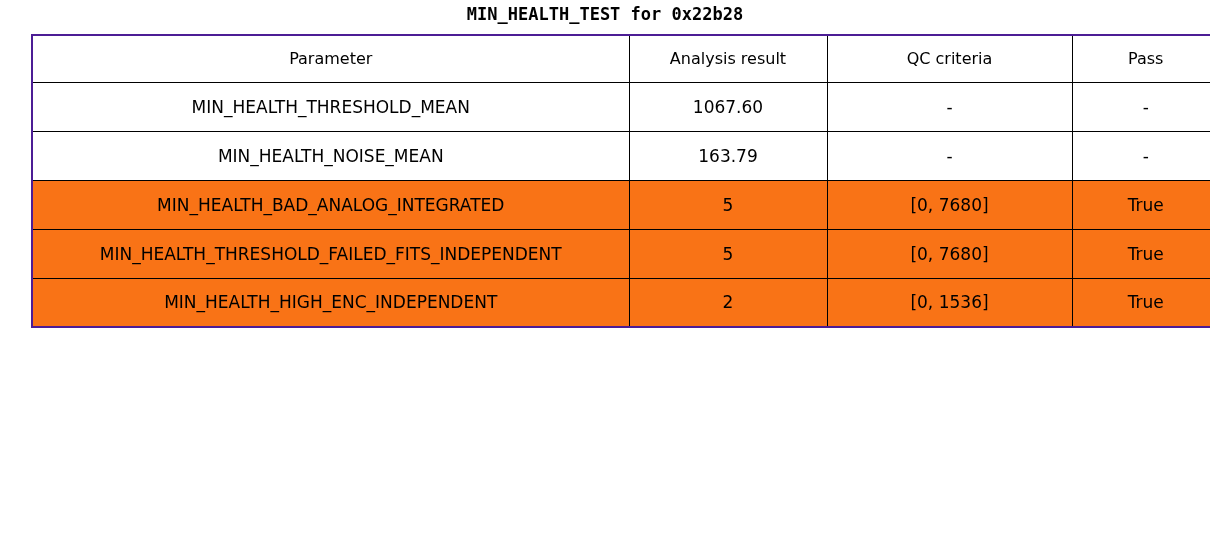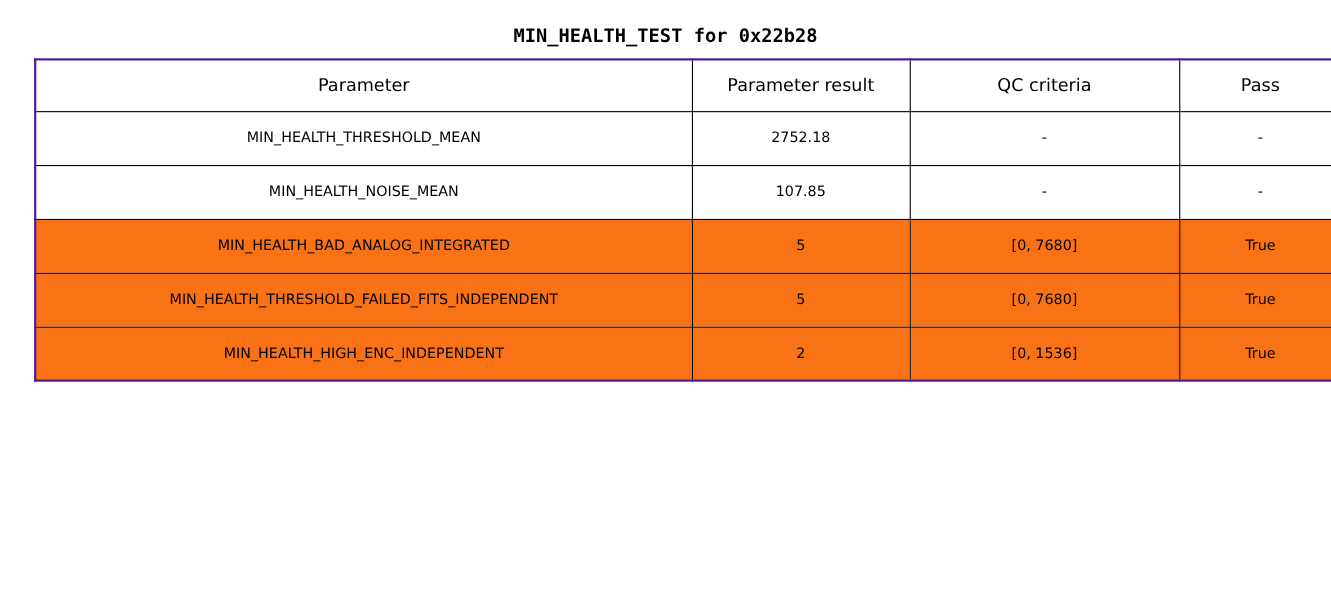--- a/index.html
+++ b/index.html
@@ -19,21 +19,21 @@
     height: 553px;
     position: relative;
     box-sizing: border-box;
   }
   .title {
     text-align: center;
     font-family: "DejaVu Sans Mono", monospace;
     font-size: 17px;
     font-weight: bold;
     letter-spacing: 0px;
-    padding-top: 23px;
+    padding-top: 4px;
     padding-bottom: 10px;
     color: #000000;
   }
   .table-wrap {
     padding: 0 10px;
     box-sizing: border-box;
   }
   table.qc {
     border-collapse: collapse;
     width: 1190px;
@@ -43,21 +43,21 @@
   }
   table.qc col.c0 { width: 597px; }
   table.qc col.c1 { width: 198px; }
   table.qc col.c2 { width: 245px; }
   table.qc col.c3 { width: 148px; }
 
   table.qc th, table.qc td {
     border: 1px solid #000000;
     text-align: center;
     vertical-align: middle;
-    font-size: 13px;
+    font-size: 17px;
     font-weight: normal;
     height: 49px;
     padding: 0 4px;
     box-sizing: border-box;
     white-space: nowrap;
     overflow: hidden;
   }
   table.qc thead th {
     height: 47px;
     font-size: 16px;
@@ -80,38 +80,38 @@
     <table class="qc">
       <colgroup>
         <col class="c0">
           <col class="c1">
           <col class="c2">
           <col class="c3">
       </colgroup>
       <thead>
         <tr>
           <th>Parameter</th>
-          <th>Parameter result</th>
+          <th>Analysis result</th>
           <th>QC criteria</th>
           <th>Pass</th>
         </tr>
       </thead>
       <tbody>
 
         <tr class="row-plain">
           <td>MIN_HEALTH_THRESHOLD_MEAN</td>
-          <td>2752.18</td>
+          <td>1067.60</td>
           <td>-</td>
           <td>-</td>
         </tr>
 
 
         <tr class="row-plain">
           <td>MIN_HEALTH_NOISE_MEAN</td>
-          <td>107.85</td>
+          <td>163.79</td>
           <td>-</td>
           <td>-</td>
         </tr>
 
 
 
 
         <tr class="row-pass">
           <td>MIN_HEALTH_BAD_ANALOG_INTEGRATED</td>
           <td>5</td>

